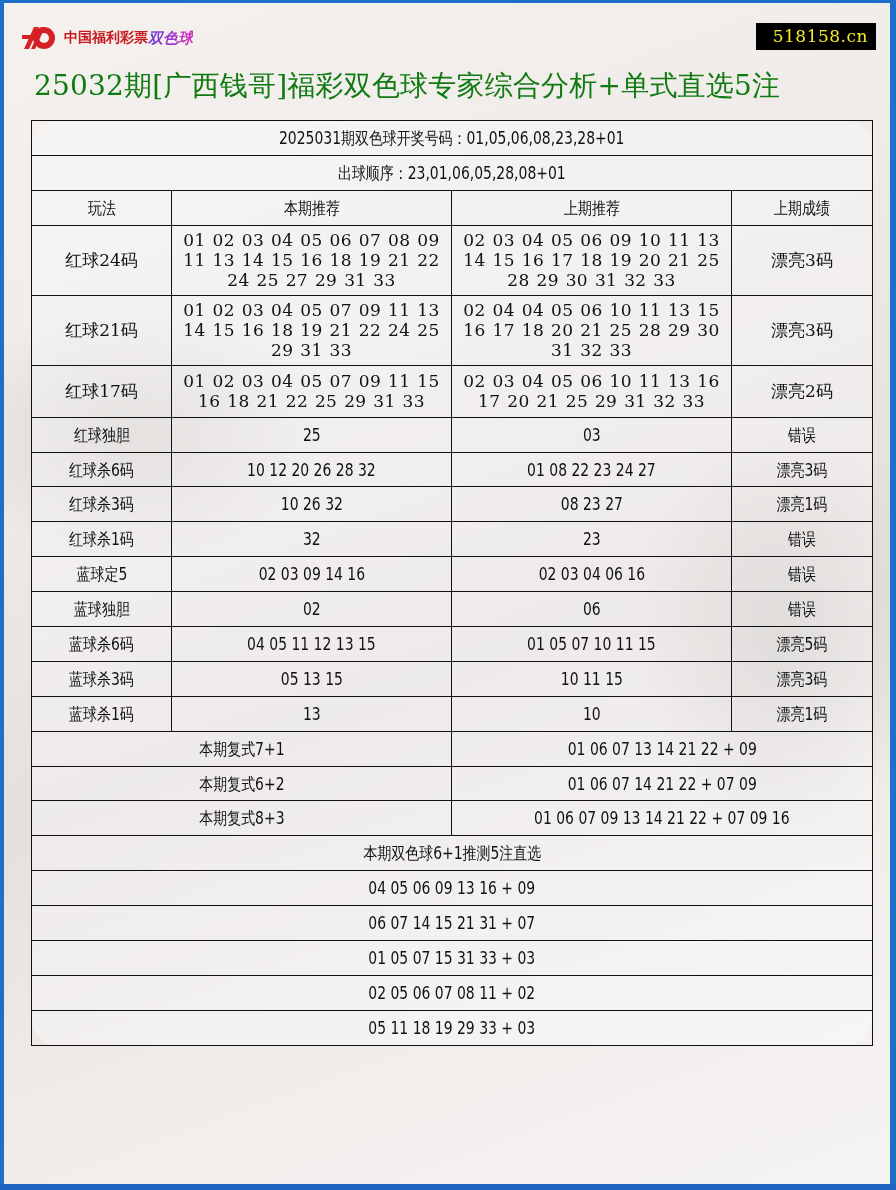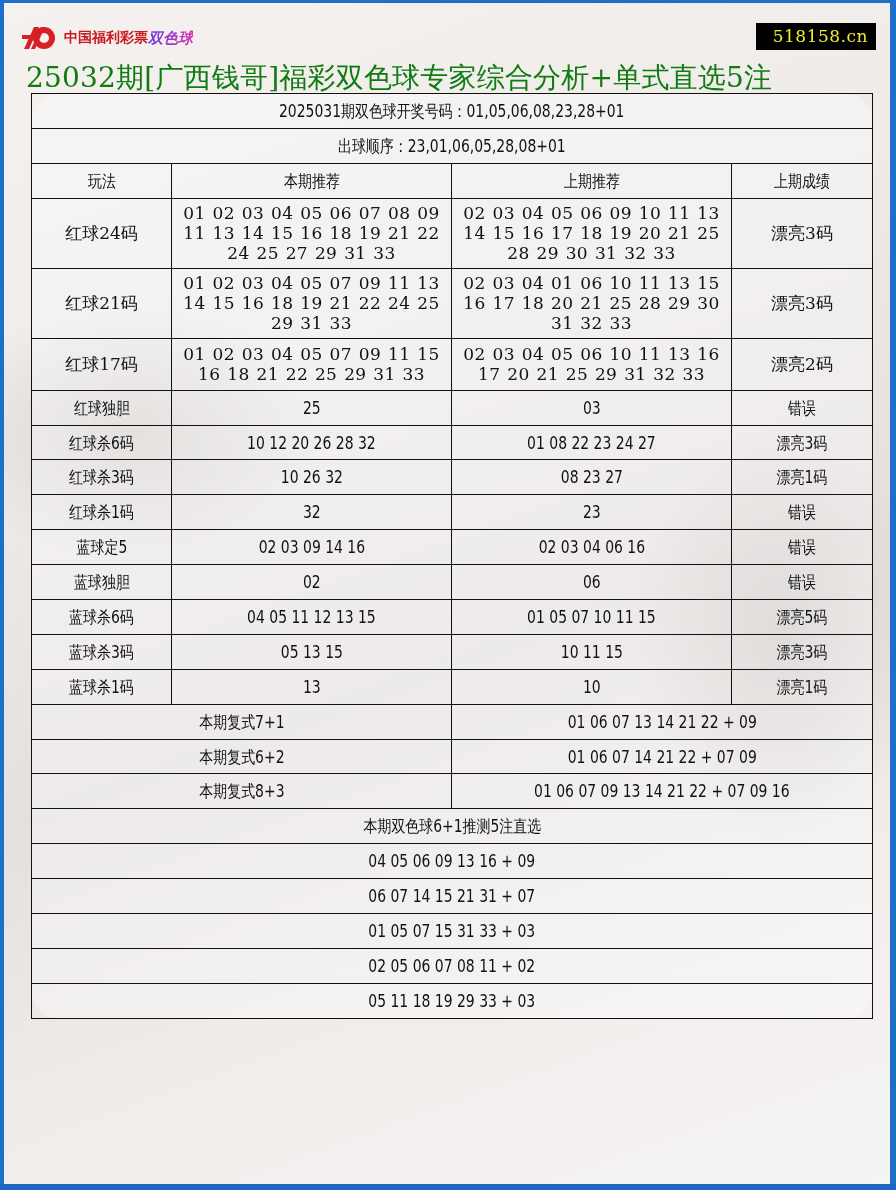--- a/index.html
+++ b/index.html
@@ -33,25 +33,25 @@
     font-size: 15px; font-weight: bold; font-style: italic;
     background: linear-gradient(90deg, #6a3be0, #d430b8);
     -webkit-background-clip: text; background-clip: text; color: transparent;
   }
   .site-badge {
     position: absolute; right: 14px; top: 20px; background: #000; color: #f2ea2b;
     font-family: "DejaVu Serif", "Liberation Serif", serif; font-size: 17px;
     padding: 3px 8px 4px 17px; letter-spacing: 0.5px;
   }
   .page-title {
-    position: absolute; left: 22px; top: 56px; margin: 0; font-weight: normal;
+    position: absolute; left: 22px; top: 56px; margin: 8px; font-weight: normal;
     font-size: 28px; color: #127a12; letter-spacing: 0.2px; white-space: nowrap;
   }
   table.main {
-    position: absolute; left: 27px; top: 90px; width: 841px;
+    position: absolute; left: 27px; top: 117px; width: 841px;
     border-collapse: collapse; z-index: 2; table-layout: fixed;
     background: rgba(255,255,255,0.35);
     border-radius: 29px;
   }
   table.main td {
     border: 1.4px solid #111; padding: 0; text-align: center; vertical-align: middle;
     font-size: 17px; color: #111; height: 33.9px; line-height: 20px;
   }
   td.nums { text-align: left; padding-left: 2px; font-size: 18px; line-height: 22.5px; letter-spacing: 0.4px; word-spacing: 1px; }
   td.nums span { display: block; white-space: nowrap; }
@@ -115,21 +115,21 @@
         <td>漂亮3码</td>
       </tr>
       <tr style="height:70px">
         <td>红球21码</td>
         <td class="nums">
           <span>01 02 03 04 05 07 09 11 13</span>
             <span>14 15 16 18 19 21 22 24 25</span>
             <span>29 31 33</span>
         </td>
         <td class="nums">
-          <span>02 03 04 01 06 10 11 13 15</span>
+          <span>02 04 04 05 06 10 11 13 15</span>
             <span>16 17 18 20 21 25 28 29 30</span>
             <span>31 32 33</span>
         </td>
         <td>漂亮3码</td>
       </tr>
       <tr style="height:52px">
         <td>红球17码</td>
         <td class="nums">
           <span>01 02 03 04 05 07 09 11 15</span>
             <span>16 18 21 22 25 29 31 33</span>

